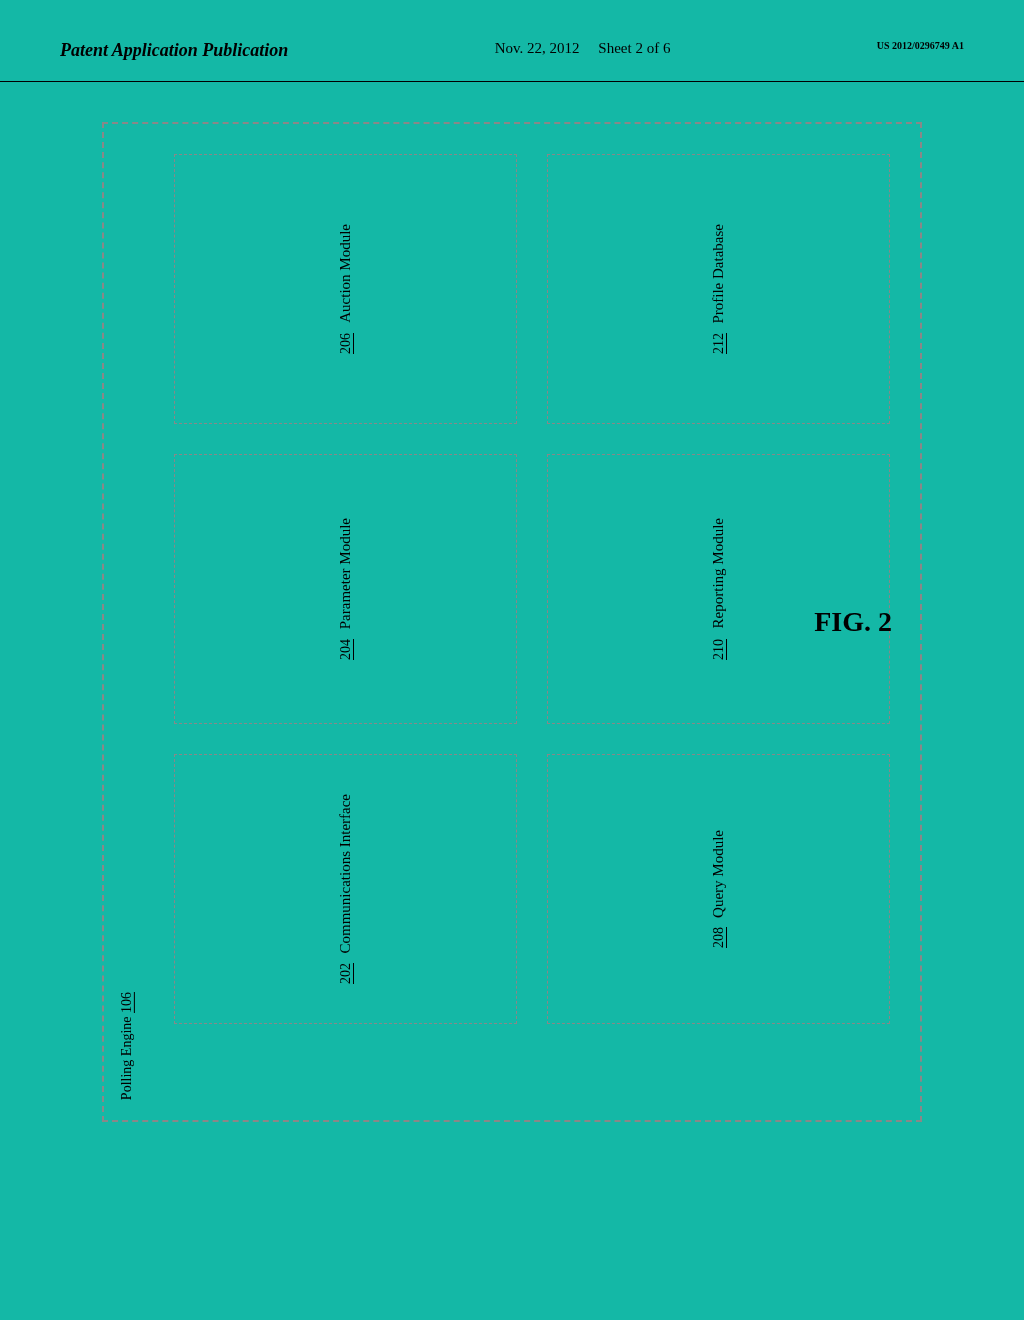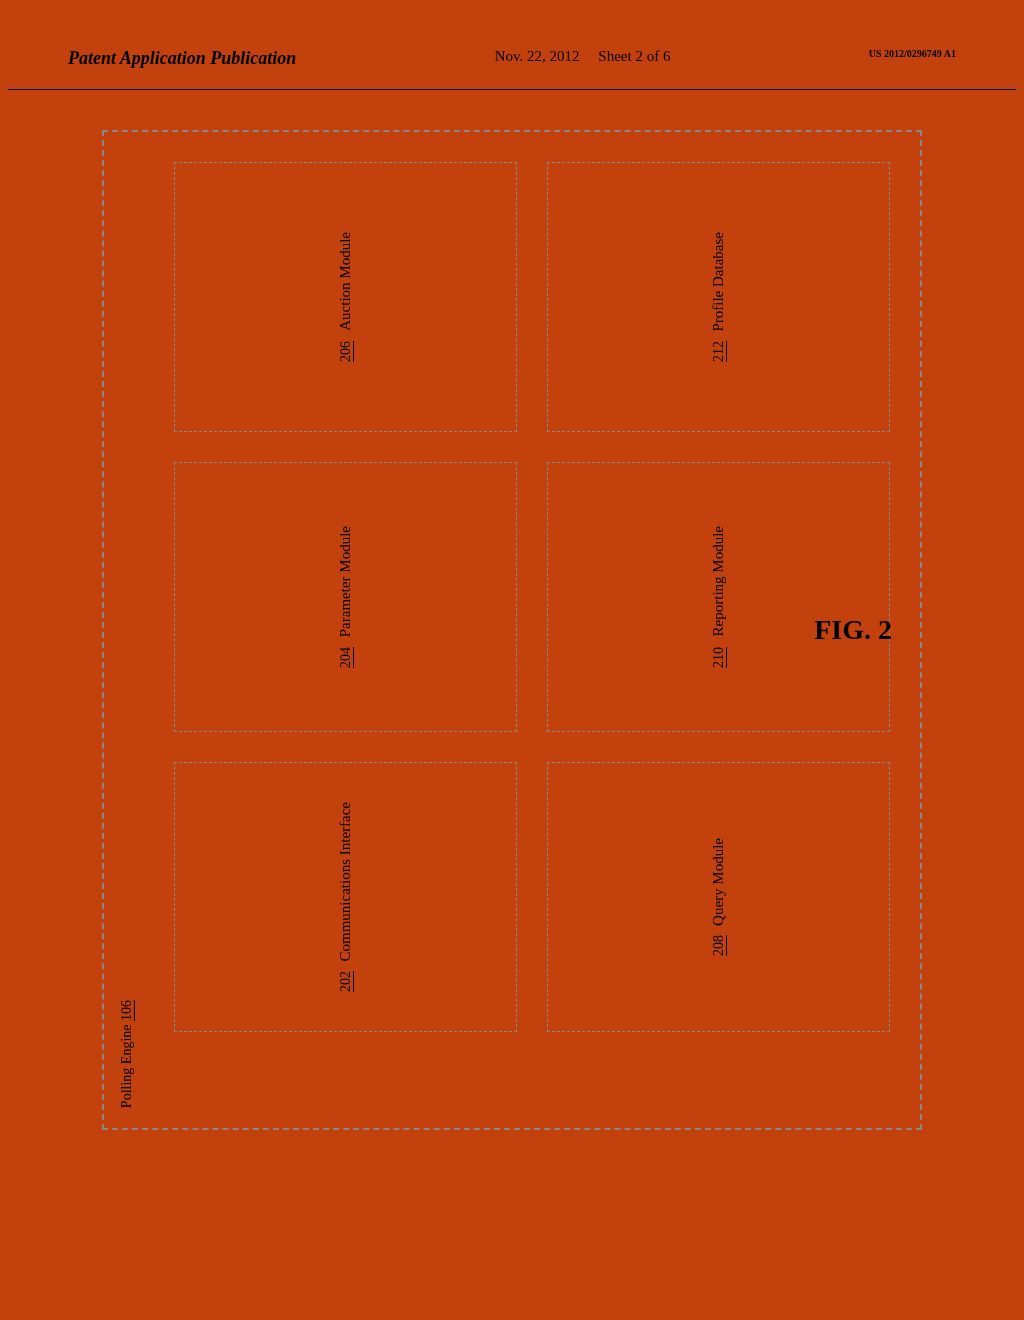--- a/index.html
+++ b/index.html
@@ -12,22 +12,22 @@
       background: #ffffff;
       font-family: 'Times New Roman', Times, serif;
       width: 1024px;
       min-height: 1320px;
       position: relative;
     }
 
     .page {
       width: 1024px;
       min-height: 1320px;
-      background: #c2410c;
-      padding: 8px;
+      background: #14b8a6;
+      padding: 0;
       position: relative;
     }
 
     
     .header {
       display: flex;
       justify-content: space-between;
       align-items: flex-start;
       padding: 40px 60px 20px 60px;
       border-bottom: 1px solid #000;

